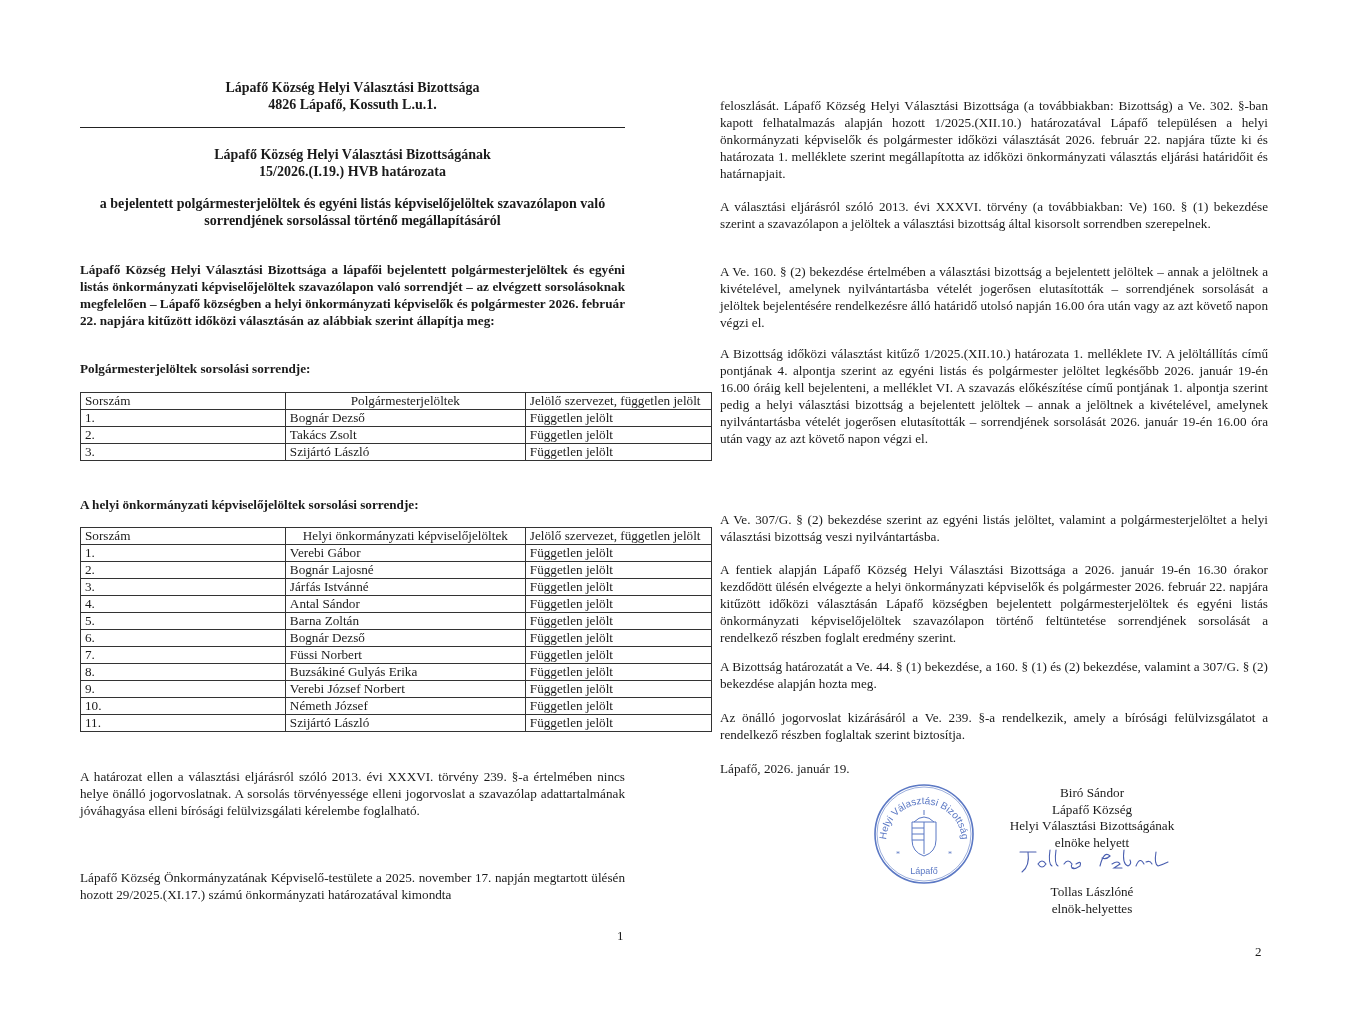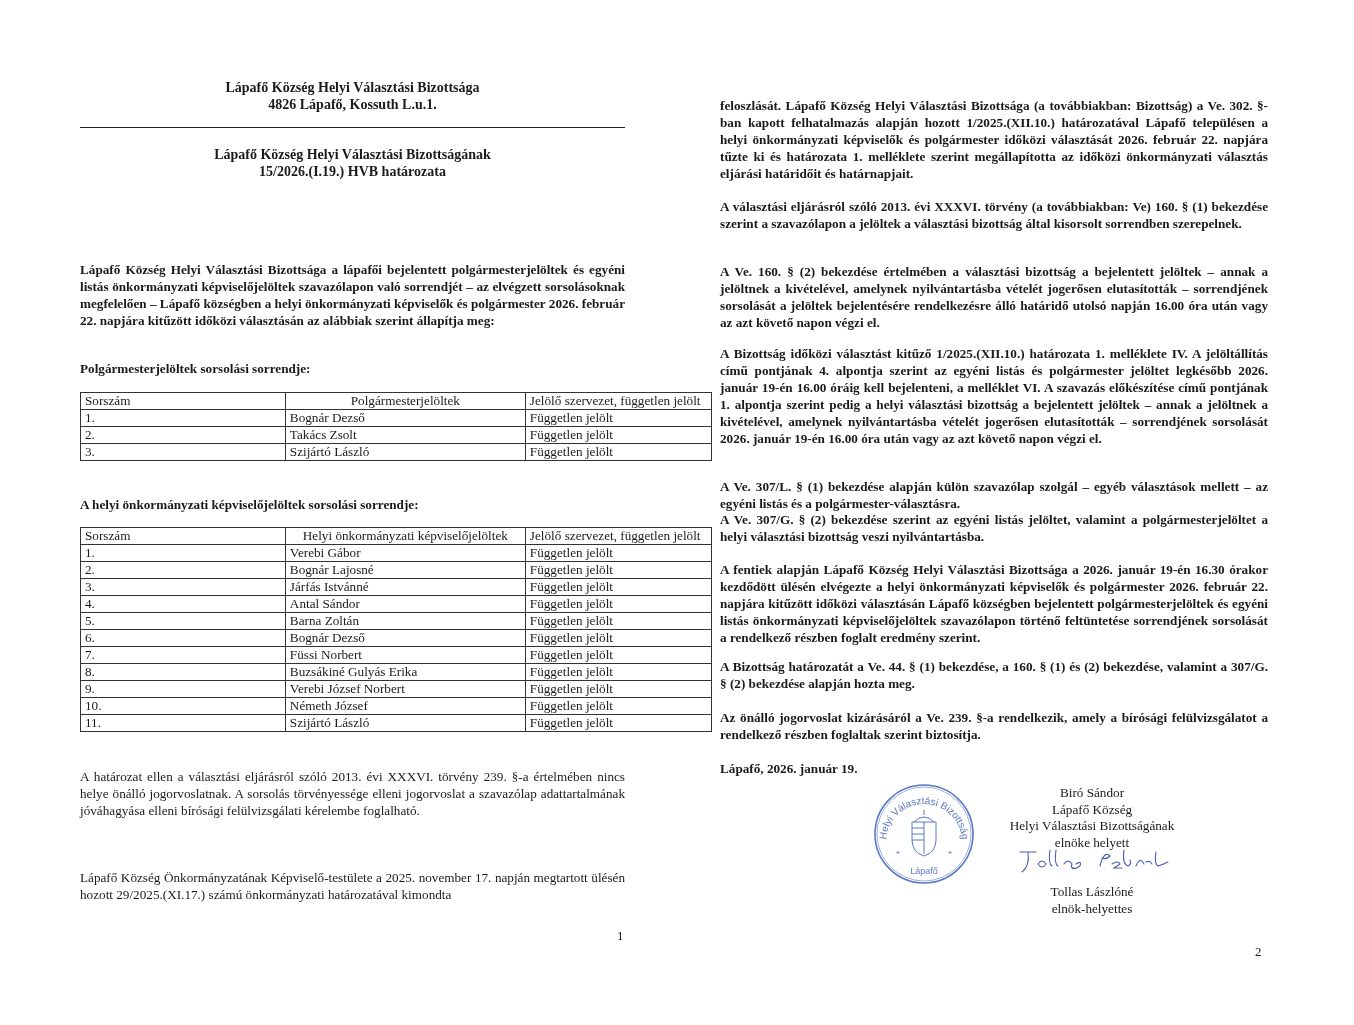--- a/index.html
+++ b/index.html
@@ -6,21 +6,21 @@
   body { width: 1354px; height: 1025px; position: relative; overflow: hidden;
          font-family: "Liberation Serif", "DejaVu Serif", serif; color: #1a1a1a; }
   .page { position: absolute; top: 0; height: 1025px; }
   #page1 { left: 0; width: 677px; }
   #page2 { left: 677px; width: 677px; }
 
   .hdr { position: absolute; left: 80px; width: 545px; text-align: center; font-weight: bold; font-size: 14px; line-height: 17px; }
   .rule { position: absolute; left: 80px; width: 545px; top: 127px; border-top: 1.5px solid #222; }
   .p { position: absolute; font-size: 13.2px; line-height: 17px; text-align: justify; }
   .p1 { left: 80px; width: 545px; }
-  .p2 { left: 43px; width: 548px; font-weight: bold; }
+  .p2 { left: 43px; width: 548px; }
   .bold { font-weight: bold; }
   .center { text-align: center; }
 
   table.t { position: absolute; left: 80px; width: 632px; border-collapse: collapse; font-size: 13.2px; line-height: 16px; }
   table.t td { border: 1px solid #333; padding: 0 4px; vertical-align: top; }
   table.t td.c1 { width: 166px; }
   table.t td.c2 { width: 196px; }
   table.t td.c3 { width: 150px; }
   table.t td.ctr { text-align: center; }
 
@@ -32,20 +32,21 @@
 </head>
 <body>
 
 <div class="page" id="page1">
   <div class="hdr" style="top:79px;">Lápafő Község Helyi Választási Bizottsága</div>
   <div class="hdr" style="top:96px;">4826 Lápafő, Kossuth L.u.1.</div>
   <div class="rule"></div>
 
   <div class="hdr" style="top:146px;">Lápafő Község Helyi Választási Bizottságának</div>
   <div class="hdr" style="top:163px;">15/2026.(I.19.) HVB határozata</div>
+  <div class="hdr" style="top:195px; left:80px; width:545px;">a bejelentett polgármesterjelöltek és egyéni listás képviselőjelöltek szavazólapon való sorrendjének sorsolással történő megállapításáról</div>
 
   <div class="p p1 bold" style="top:261px;">Lápafő Község Helyi Választási Bizottsága a lápafői bejelentett polgármesterjelöltek és egyéni listás önkormányzati képviselőjelöltek szavazólapon való sorrendjét – az elvégzett sorsolásoknak megfelelően – Lápafő községben a helyi önkormányzati képviselők és polgármester 2026. február 22. napjára kitűzött időközi választásán az alábbiak szerint állapítja meg:</div>
 
   <div class="p p1 bold" style="top:360px;">Polgármesterjelöltek sorsolási sorrendje:</div>
 
   <table class="t" style="top:392px;">
     <tbody>
         <tr>
       <td class="c1">Sorszám</td>
       <td class="c2 ctr">Polgármesterjelöltek</td>
@@ -144,21 +145,20 @@
   <div class="p p1" style="top:869px;">Lápafő Község Önkormányzatának Képviselő-testülete a 2025. november 17. napján megtartott ülésén hozott 29/2025.(XI.17.) számú önkormányzati határozatával kimondta</div>
 
   <div class="pagenum" style="left:617px; top:928px;">1</div>
 </div>
 
 <div class="page" id="page2">
   <div class="p p2" style="top:97px;">feloszlását. Lápafő Község Helyi Választási Bizottsága (a továbbiakban: Bizottság) a Ve. 302. §-ban kapott felhatalmazás alapján hozott 1/2025.(XII.10.) határozatával Lápafő településen a helyi önkormányzati képviselők és polgármester időközi választását 2026. február 22. napjára tűzte ki és határozata 1. melléklete szerint megállapította az időközi önkormányzati választás eljárási határidőit és határnapjait.</div>
   <div class="p p2" style="top:198px;">A választási eljárásról szóló 2013. évi XXXVI. törvény (a továbbiakban: Ve) 160. § (1) bekezdése szerint a szavazólapon a jelöltek a választási bizottság által kisorsolt sorrendben szerepelnek.</div>
   <div class="p p2" style="top:263px;">A Ve. 160. § (2) bekezdése értelmében a választási bizottság a bejelentett jelöltek – annak a jelöltnek a kivételével, amelynek nyilvántartásba vételét jogerősen elutasították – sorrendjének sorsolását a jelöltek bejelentésére rendelkezésre álló határidő utolsó napján 16.00 óra után vagy az azt követő napon végzi el.</div>
   <div class="p p2" style="top:345px;">A Bizottság időközi választást kitűző 1/2025.(XII.10.) határozata 1. melléklete IV. A jelöltállítás című pontjának 4. alpontja szerint az egyéni listás és polgármester jelöltet legkésőbb 2026. január 19-én 16.00 óráig kell bejelenteni, a melléklet VI. A szavazás előkészítése című pontjának 1. alpontja szerint pedig a helyi választási bizottság a bejelentett jelöltek – annak a jelöltnek a kivételével, amelynek nyilvántartásba vételét jogerősen elutasították – sorrendjének sorsolását 2026. január 19-én 16.00 óra után vagy az azt követő napon végzi el.</div>
-  <div class="p p2" style="top:478px;">A Ve. 307/L. § (1) bekezdése alapján külön szavazólap szolgál – egyéb választások mellett – az egyéni listás és a polgármester-választásra.</div>
   <div class="p p2" style="top:511px;">A Ve. 307/G. § (2) bekezdése szerint az egyéni listás jelöltet, valamint a polgármesterjelöltet a helyi választási bizottság veszi nyilvántartásba.</div>
   <div class="p p2" style="top:561px;">A fentiek alapján Lápafő Község Helyi Választási Bizottsága a 2026. január 19-én 16.30 órakor kezdődött ülésén elvégezte a helyi önkormányzati képviselők és polgármester 2026. február 22. napjára kitűzött időközi választásán Lápafő községben bejelentett polgármesterjelöltek és egyéni listás önkormányzati képviselőjelöltek szavazólapon történő feltüntetése sorrendjének sorsolását a rendelkező részben foglalt eredmény szerint.</div>
   <div class="p p2" style="top:658px;">A Bizottság határozatát a Ve. 44. § (1) bekezdése, a 160. § (1) és (2) bekezdése, valamint a 307/G. § (2) bekezdése alapján hozta meg.</div>
   <div class="p p2" style="top:709px;">Az önálló jogorvoslat kizárásáról a Ve. 239. §-a rendelkezik, amely a bírósági felülvizsgálatot a rendelkező részben foglaltak szerint biztosítja.</div>
   <div class="p p2" style="top:760px; text-align:left;">Lápafő, 2026. január 19.</div>
 
   <svg class="stamp" viewBox="0 0 104 104">
     <defs>
       <path id="ringPath" d="M 14 60 A 38 38 0 1 1 90 60" fill="none"></path>
     </defs>

